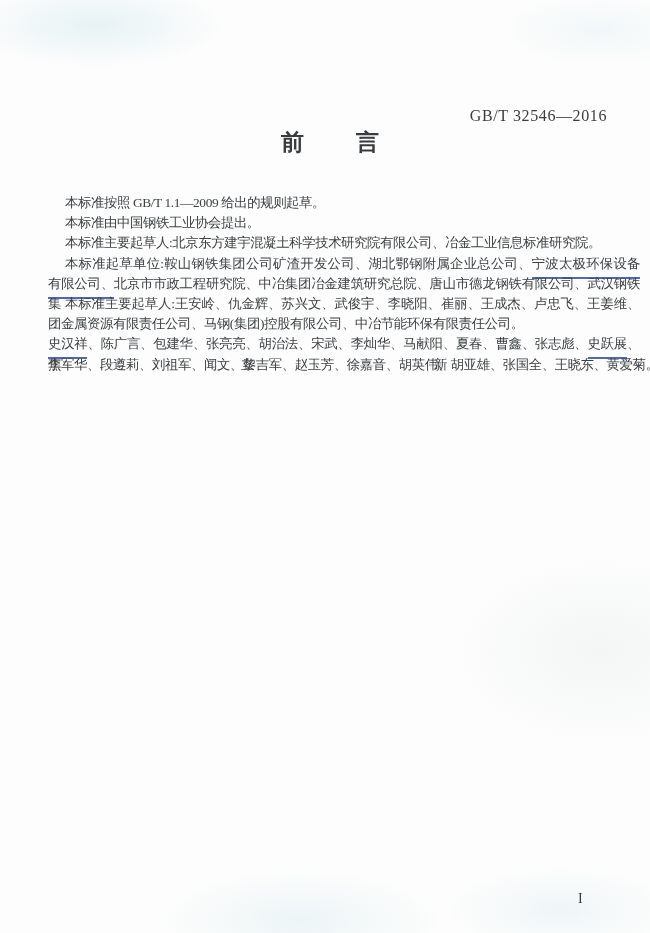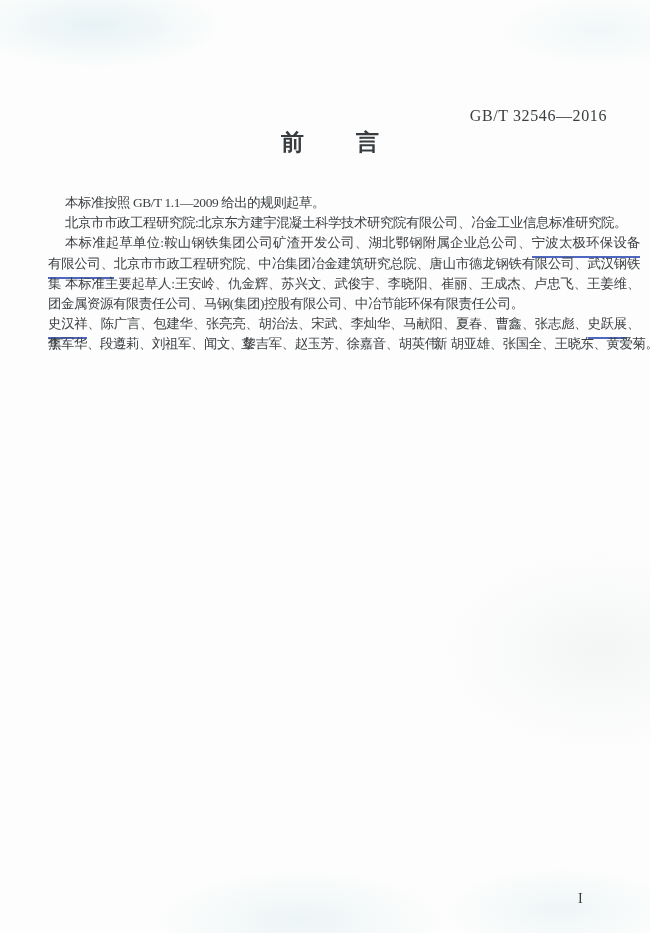--- a/index.html
+++ b/index.html
@@ -57,21 +57,22 @@
 
 <div class="std-code">GB/T 32546—2016</div>
 
 <div class="fw-title">
   <span>前</span>
   <span>言</span>
 </div>
 
 <div class="fw-body" id="fw-body">
     <div class="fw-line indent"><span class="seg">本标准按照 GB/T 1.1—2009 给出的规则起草。</span></div>
-    <div class="fw-line indent"><span class="seg">北京市市政工程研究院:北京东方建宇混凝土科学技术研究院有限公司、冶金工业信息标准研究院。</span></div>
+    <div class="fw-line indent"><span class="seg">本标准由中国钢铁工业协会提出。</span></div>
+    <div class="fw-line indent"><span class="seg">本标准主要起草人:北京东方建宇混凝土科学技术研究院有限公司、冶金工业信息标准研究院。</span></div>
     <div class="fw-line indent justify"><span class="seg">本标准起草单位:鞍山钢铁集团公司矿渣开发公司、湖北鄂钢附属企业总公司、</span><span class="seg u">宁波太极环保设备</span></div>
     <div class="fw-line justify"><span class="seg u">有限公司、</span><span class="seg">北京市市政工程研究院、中冶集团冶金建筑研究总院、唐山市德龙钢铁有限公司、武汉钢铁集</span></div>
     <div class="fw-line indent justify"><span class="seg">本标准主要起草人:王安岭、仇金辉、苏兴文、武俊宇、李晓阳、崔丽、王成杰、卢忠飞、王姜维、</span></div>
     <div class="fw-line"><span class="seg">团金属资源有限责任公司、马钢(集团)控股有限公司、中冶节能环保有限责任公司。</span></div>
     <div class="fw-line justify"><span class="seg u">史汉祥</span><span class="seg">、陈广言、包建华、张亮亮、胡治法、宋武、李灿华、马献阳、夏春、曹鑫、张志彪、</span><span class="seg u">史跃展</span><span class="seg">、焦立新、</span></div>
     <div class="fw-line"><span class="seg">李军华、段遵莉、刘祖军、闻文、黎吉军、赵玉芳、徐嘉音、胡英伟、胡亚雄、张国全、王晓东、黄爱菊。</span></div>
   </div>
 
 <div class="page-num">I</div>
 

